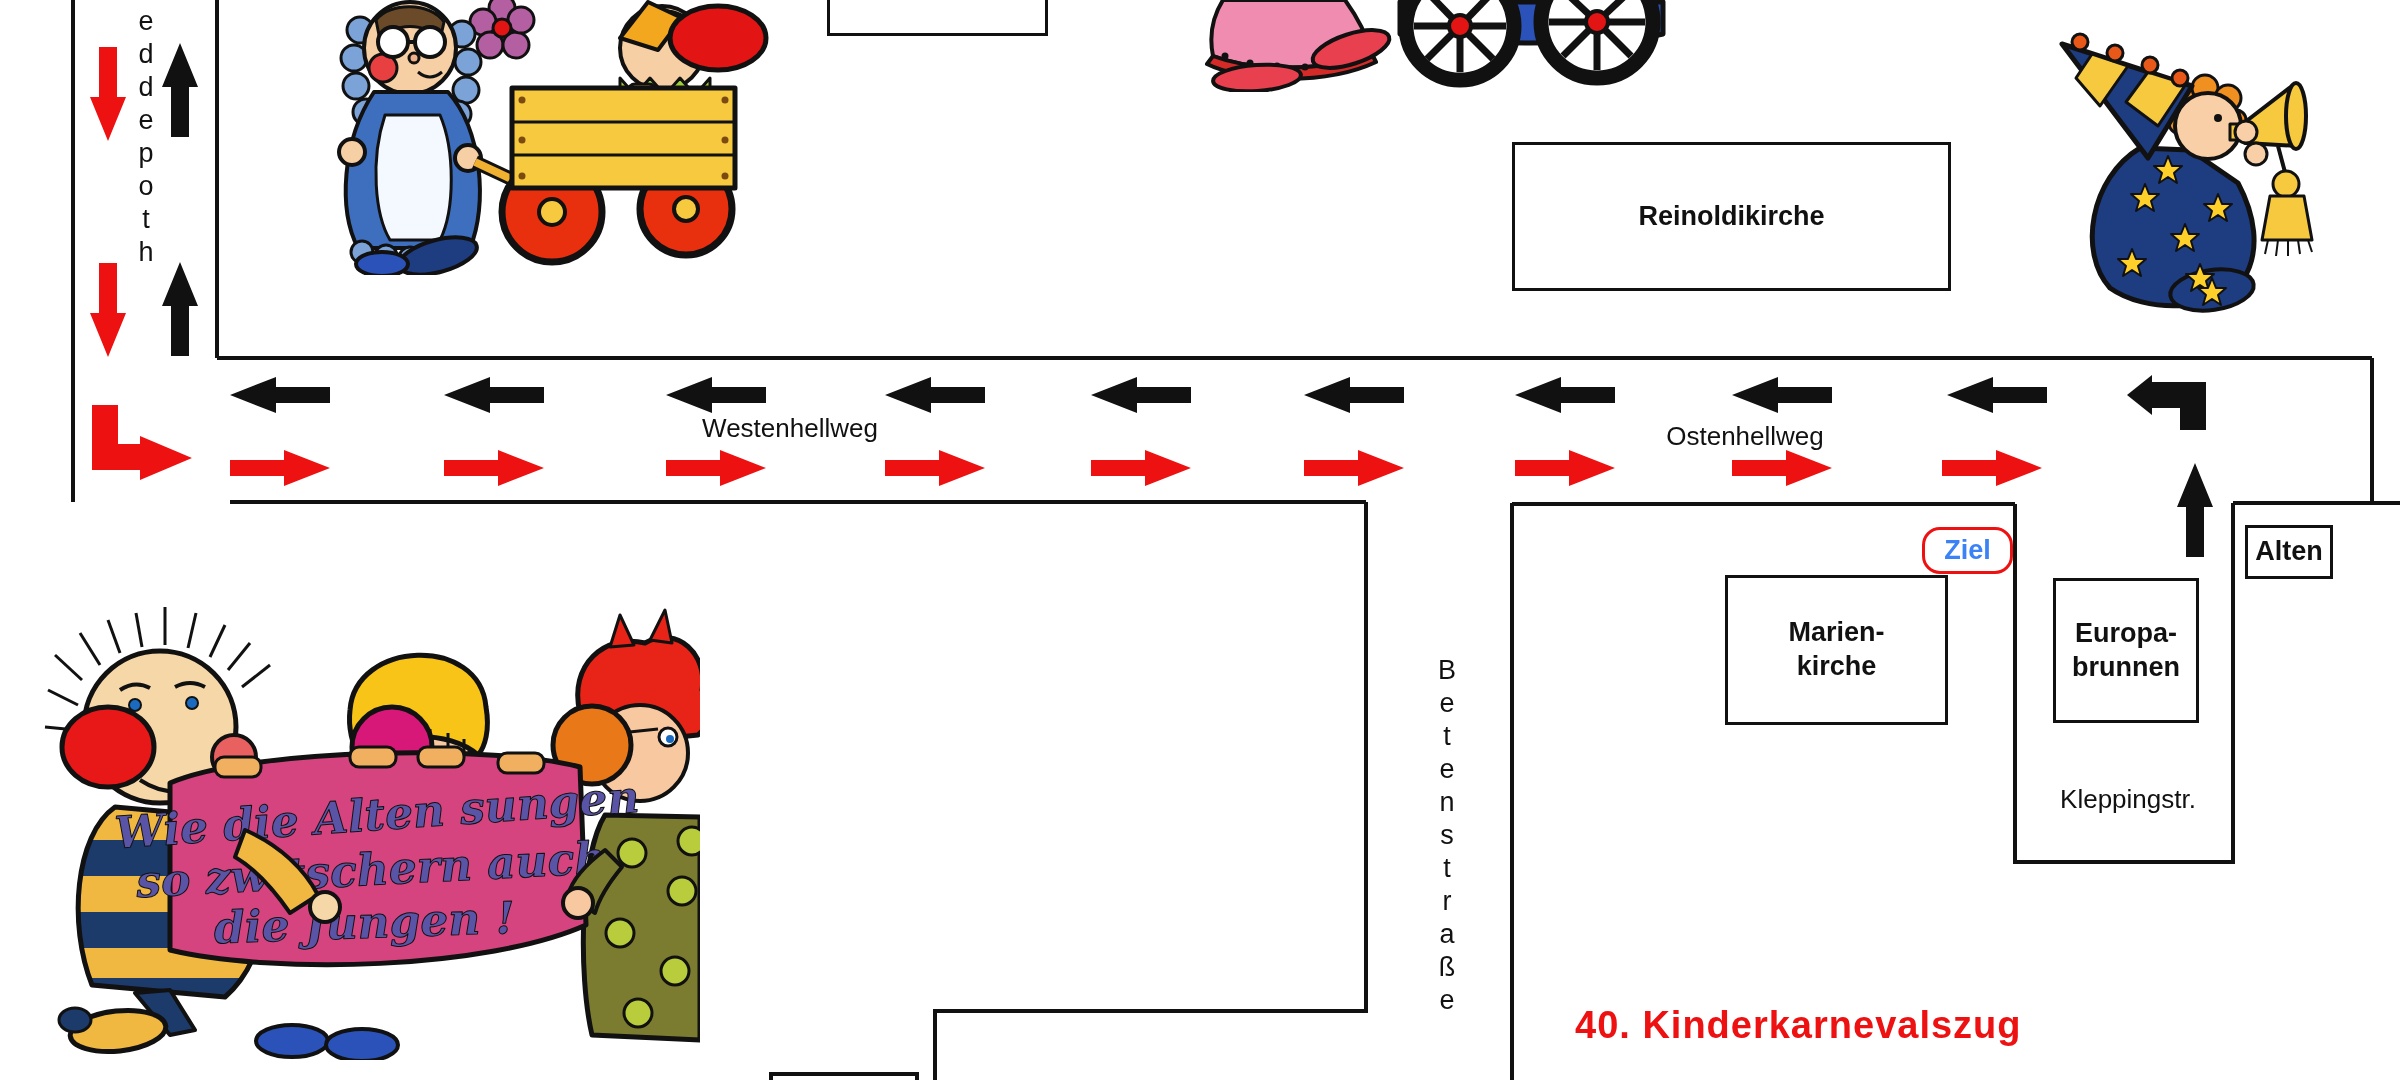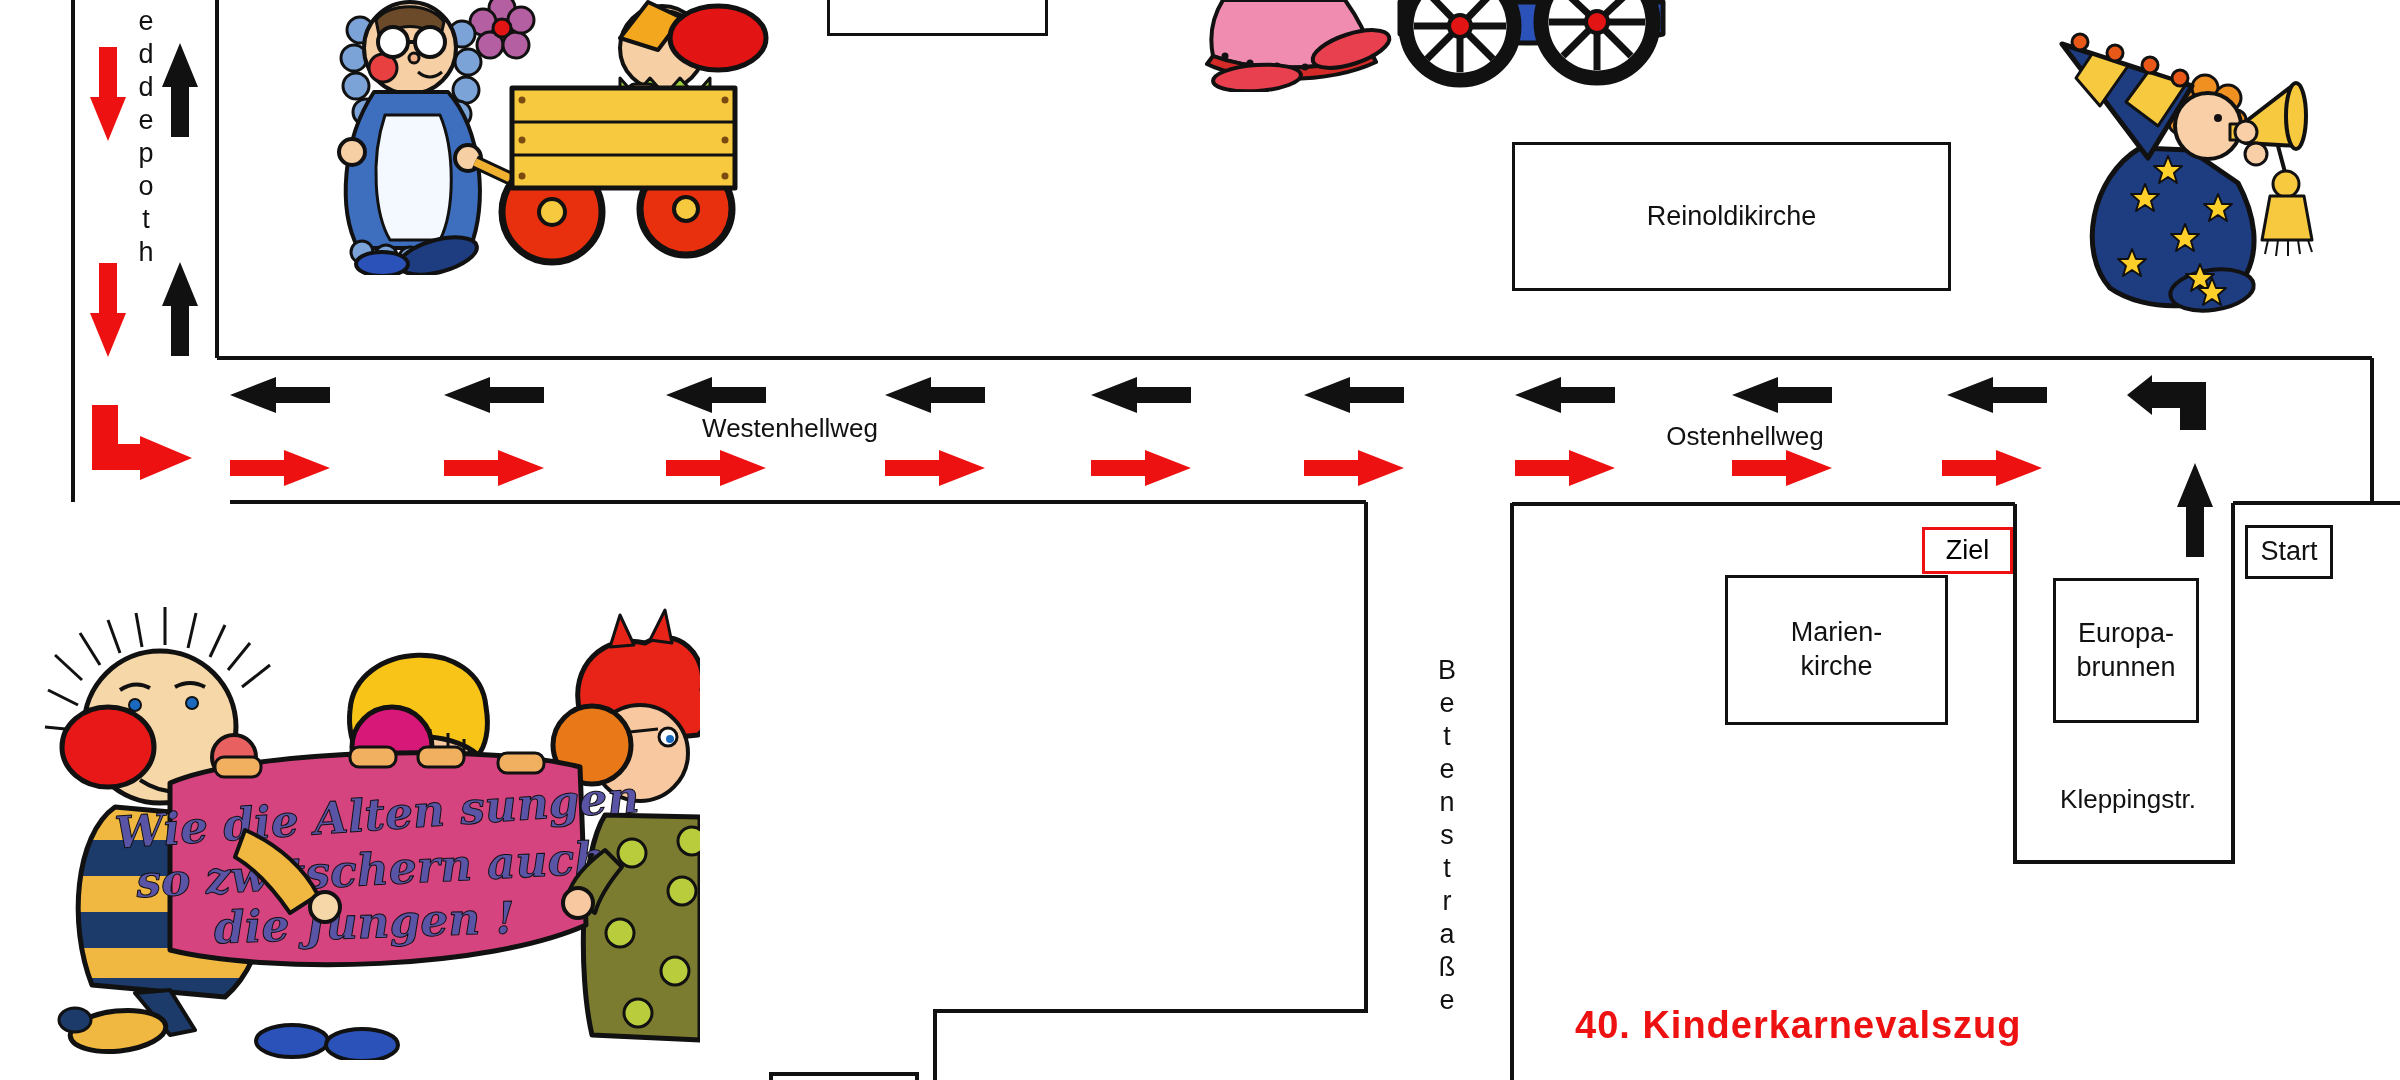--- a/index.html
+++ b/index.html
@@ -1,22 +1,22 @@
 <!DOCTYPE html>
 <html><head>
 <meta charset="utf-8">
 <style>
   html,body{margin:0;padding:0;background:#fff;}
   .stage{position:relative;width:2400px;height:1080px;background:#fff;overflow:hidden;
          font-family:"Liberation Sans",sans-serif;color:#111;}
   .layer{position:absolute;left:0;top:0;}
   .abs{position:absolute;}
   .box{position:absolute;border:3px solid #111;background:#fff;display:flex;flex-direction:column;
-       align-items:center;justify-content:center;text-align:center;font-size:27px;line-height:1.25;}
-  .box.red{border-color:#ee1111;color:#000000;}
+       align-items:center;justify-content:center;text-align:center;font-size:27px;line-height:1.25;font-weight:bold;}
+  .box.red{border-color:#ee1111;color:#3b82f6;border-radius:18px;}
   .box.noTop{border-top:none;}
   .lbl{position:absolute;font-size:26px;text-align:center;white-space:nowrap;}
   .vlbl{position:absolute;font-size:27px;writing-mode:vertical-rl;text-orientation:upright;
         letter-spacing:3px;text-align:center;}
   .title{position:absolute;font-size:38px;font-weight:bold;color:#ee1111;white-space:nowrap;letter-spacing:1px;}
   .bannerText{font-family:"DejaVu Serif",serif;font-style:italic;font-weight:bold;}
 </style>
 </head>
 <body>
 
@@ -370,21 +370,21 @@
     <span>Europa-</span>
     <span>brunnen</span>
   </div>
 
 
   <div class="box red" style="left:1922px;top:527px;width:85px;height:41px">
     <span>Ziel</span>
   </div>
 
   <div class="box" style="left:2245px;top:525px;width:82px;height:48px">
-    <span>Start</span>
+    <span>Alten</span>
   </div>
 
   <div class="vlbl" style="left:123px;top:6px;width:38px">eddepoth</div>
 
   <div class="lbl" style="left:660px;top:413px;width:260px">Westenhellweg</div>
 
   <div class="lbl" style="left:1615px;top:421px;width:260px">Ostenhellweg</div>
 
   <div class="vlbl" style="left:1424px;top:655px;width:38px">Betenstraße</div>
 

